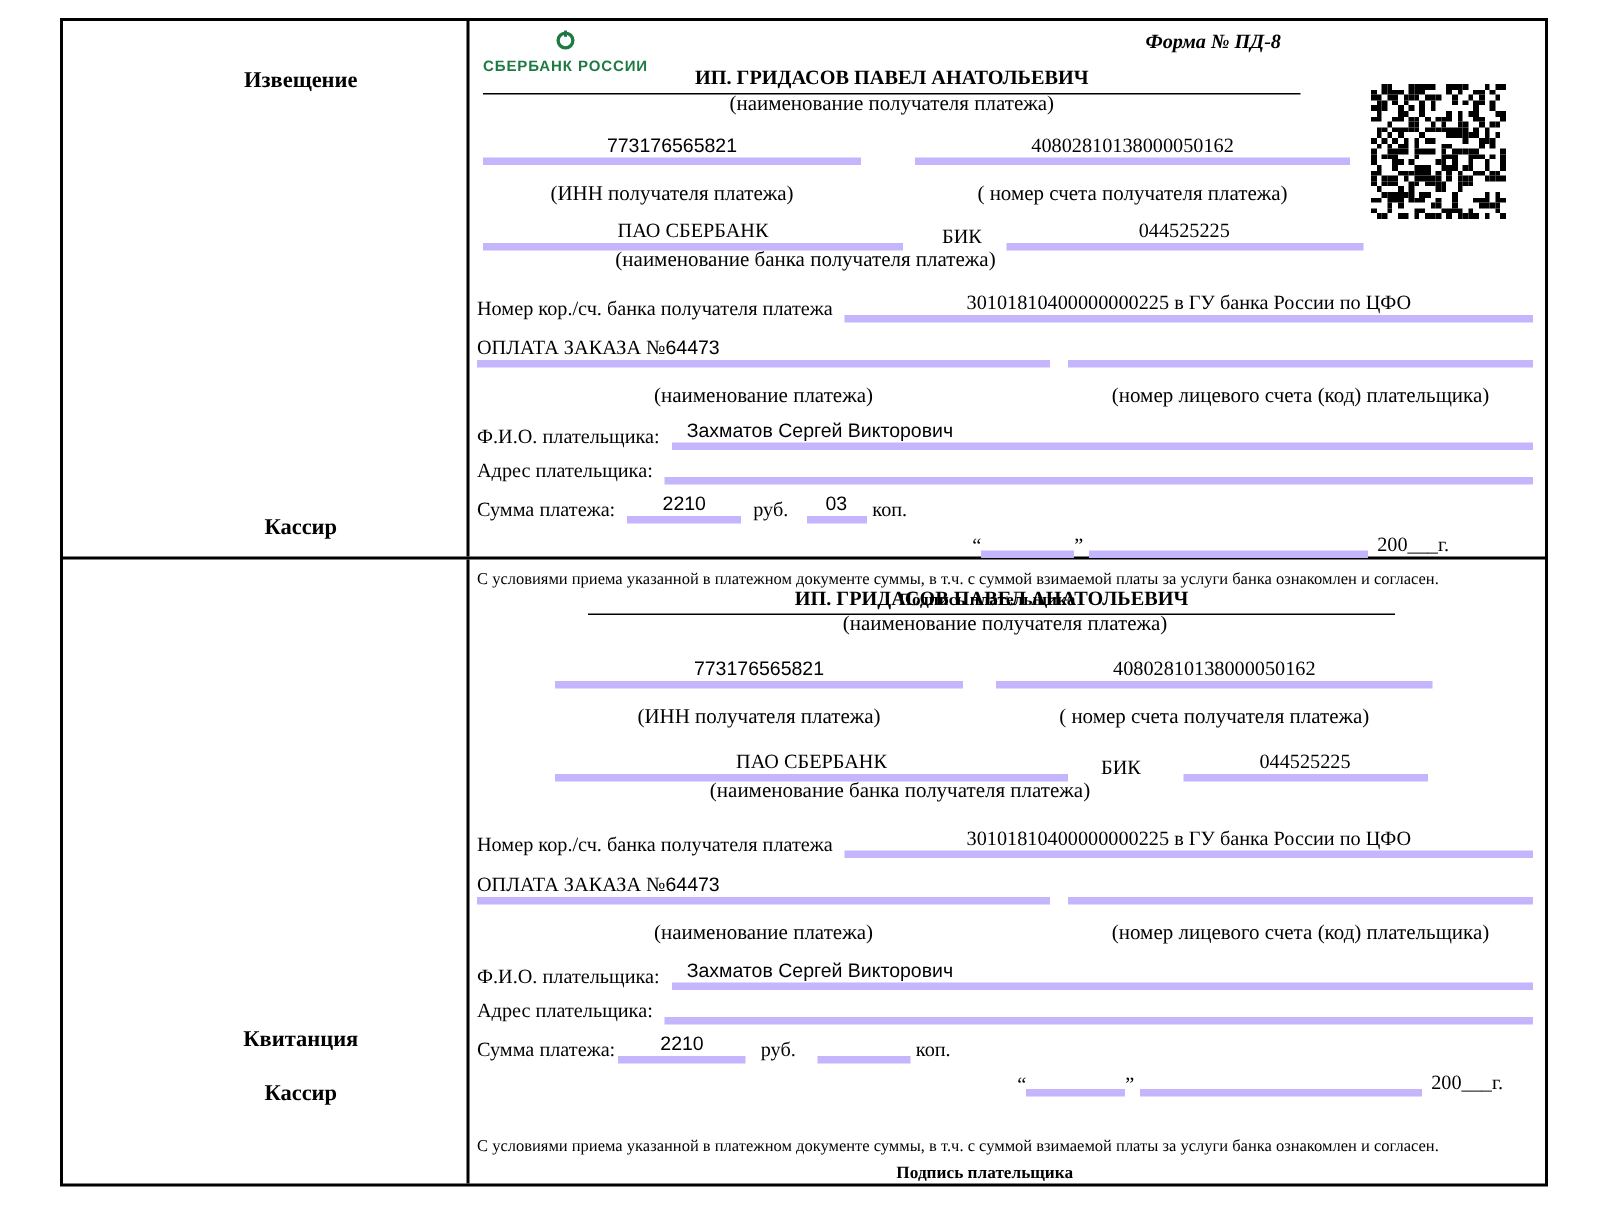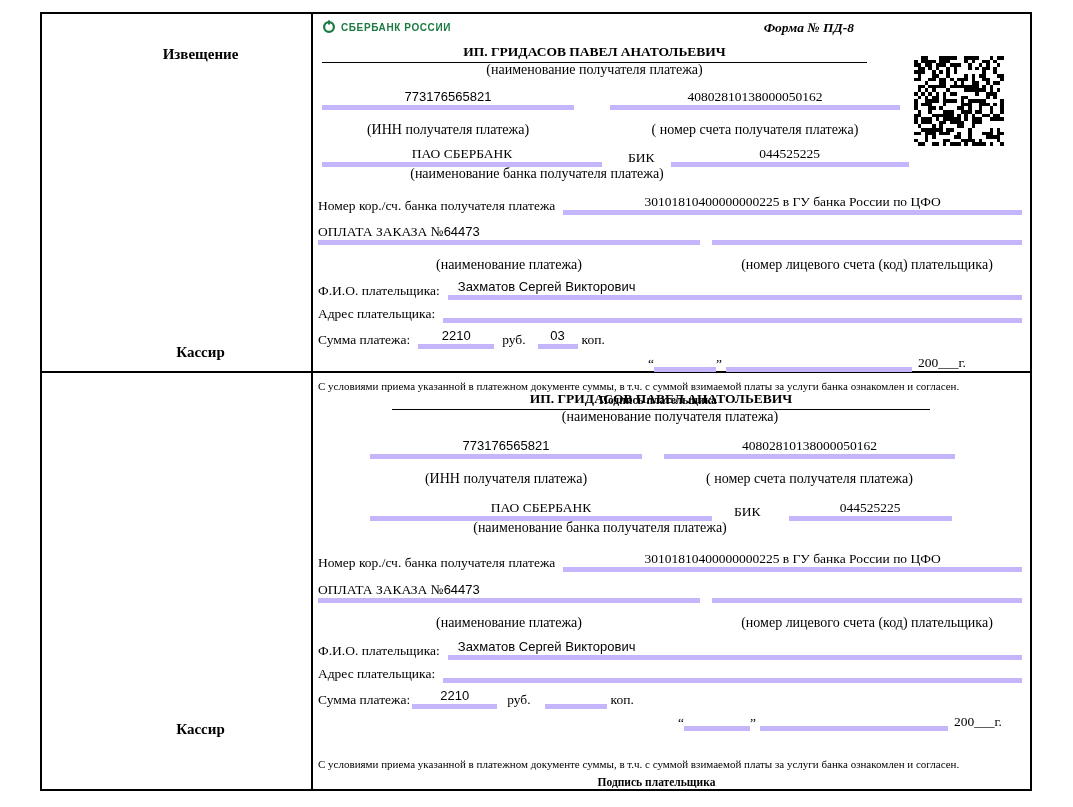--- a/index.html
+++ b/index.html
@@ -12,21 +12,21 @@
     position:absolute; left:40px; top:12px; width:992px; height:779px;
     border:2px solid #000; display:flex; flex-direction:column;
   }
   .section { display:flex; min-height:0; }
   .sec-notice { height:359px; border-bottom:2px solid #000; }
   .sec-receipt { flex:1; }
   .stub { width:271px; flex:0 0 271px; border-right:2px solid #000; position:relative; }
   .stub-label { position:absolute; width:100%; text-align:center; font-weight:bold; font-size:15px;padding-left:48px; }
   .main { flex:1; position:relative; padding:4px 8px 0 5px; }
   .hdr { position:relative; height:26px; }
-  .logo { position:absolute; left:4px; top:2px; display:flex; align-items:center; gap:5px; }
+  .logo { position:absolute; left:4px; top:2px; display:flex; align-items:center; gap:5px;flex-direction:column; }
   .logo-text { color:#1d7a42; font-family:"Liberation Sans", sans-serif; font-weight:bold; font-size:10px; letter-spacing:0.6px; }
   .form-no { position:absolute; right:168px; top:2px; font-weight:bold; font-style:italic; font-size:13.5px; }
   .qr { position:absolute; top:42px; right:26px; width:90px; height:90px;
         display:grid; grid-template-columns:repeat(25,1fr); grid-template-rows:repeat(25,1fr); background:#fff; }
   .qr .b { background:#000; }
   .title-line { border-bottom:1.5px solid #000; text-align:center; font-weight:bold; font-size:13.5px; padding-bottom:2px; line-height:16px; }
   .cap { font-size:14px; text-align:center; line-height:13px; }
   .row { display:flex; align-items:flex-end;margin-top:13px; }
   .ul { border-bottom:5px solid #c4b5fd; text-align:center; min-height:17px; line-height:17px; }
   .sans { font-family:"Liberation Sans", sans-serif; font-size:13px; }
@@ -751,20 +751,21 @@
         <div style="position:relative;margin-top:7px">
           <div class="terms" style="width:655px">С условиями приема указанной в платежном документе суммы, в т.ч. с суммой взимаемой платы за услуги банка ознакомлен и согласен.</div>
           <div class="sig" style="position:absolute;left:258px;top:15px">Подпись плательщика</div>
         </div>
 
       </div>
     </div>
 
     <div class="section sec-receipt">
       <div class="stub">
+        <div class="stub-label" style="top:312px">Квитанция</div>
         <div class="stub-label" style="top:348px">Кассир</div>
       </div>
       <div class="main">
 
         <div class="title-line" style="width:538px;margin:14px 0 0 74px">ИП. ГРИДАСОВ ПАВЕЛ АНАТОЛЬЕВИЧ</div>
         <div class="cap">(наименование получателя платежа)</div>
 
         <div class="row" style="margin-top:14px">
           <div class="ul sans" style="width:272px;margin-left:52px">773176565821</div>
           <div class="ul" style="width:291px;margin-left:22px">40802810138000050162</div>

